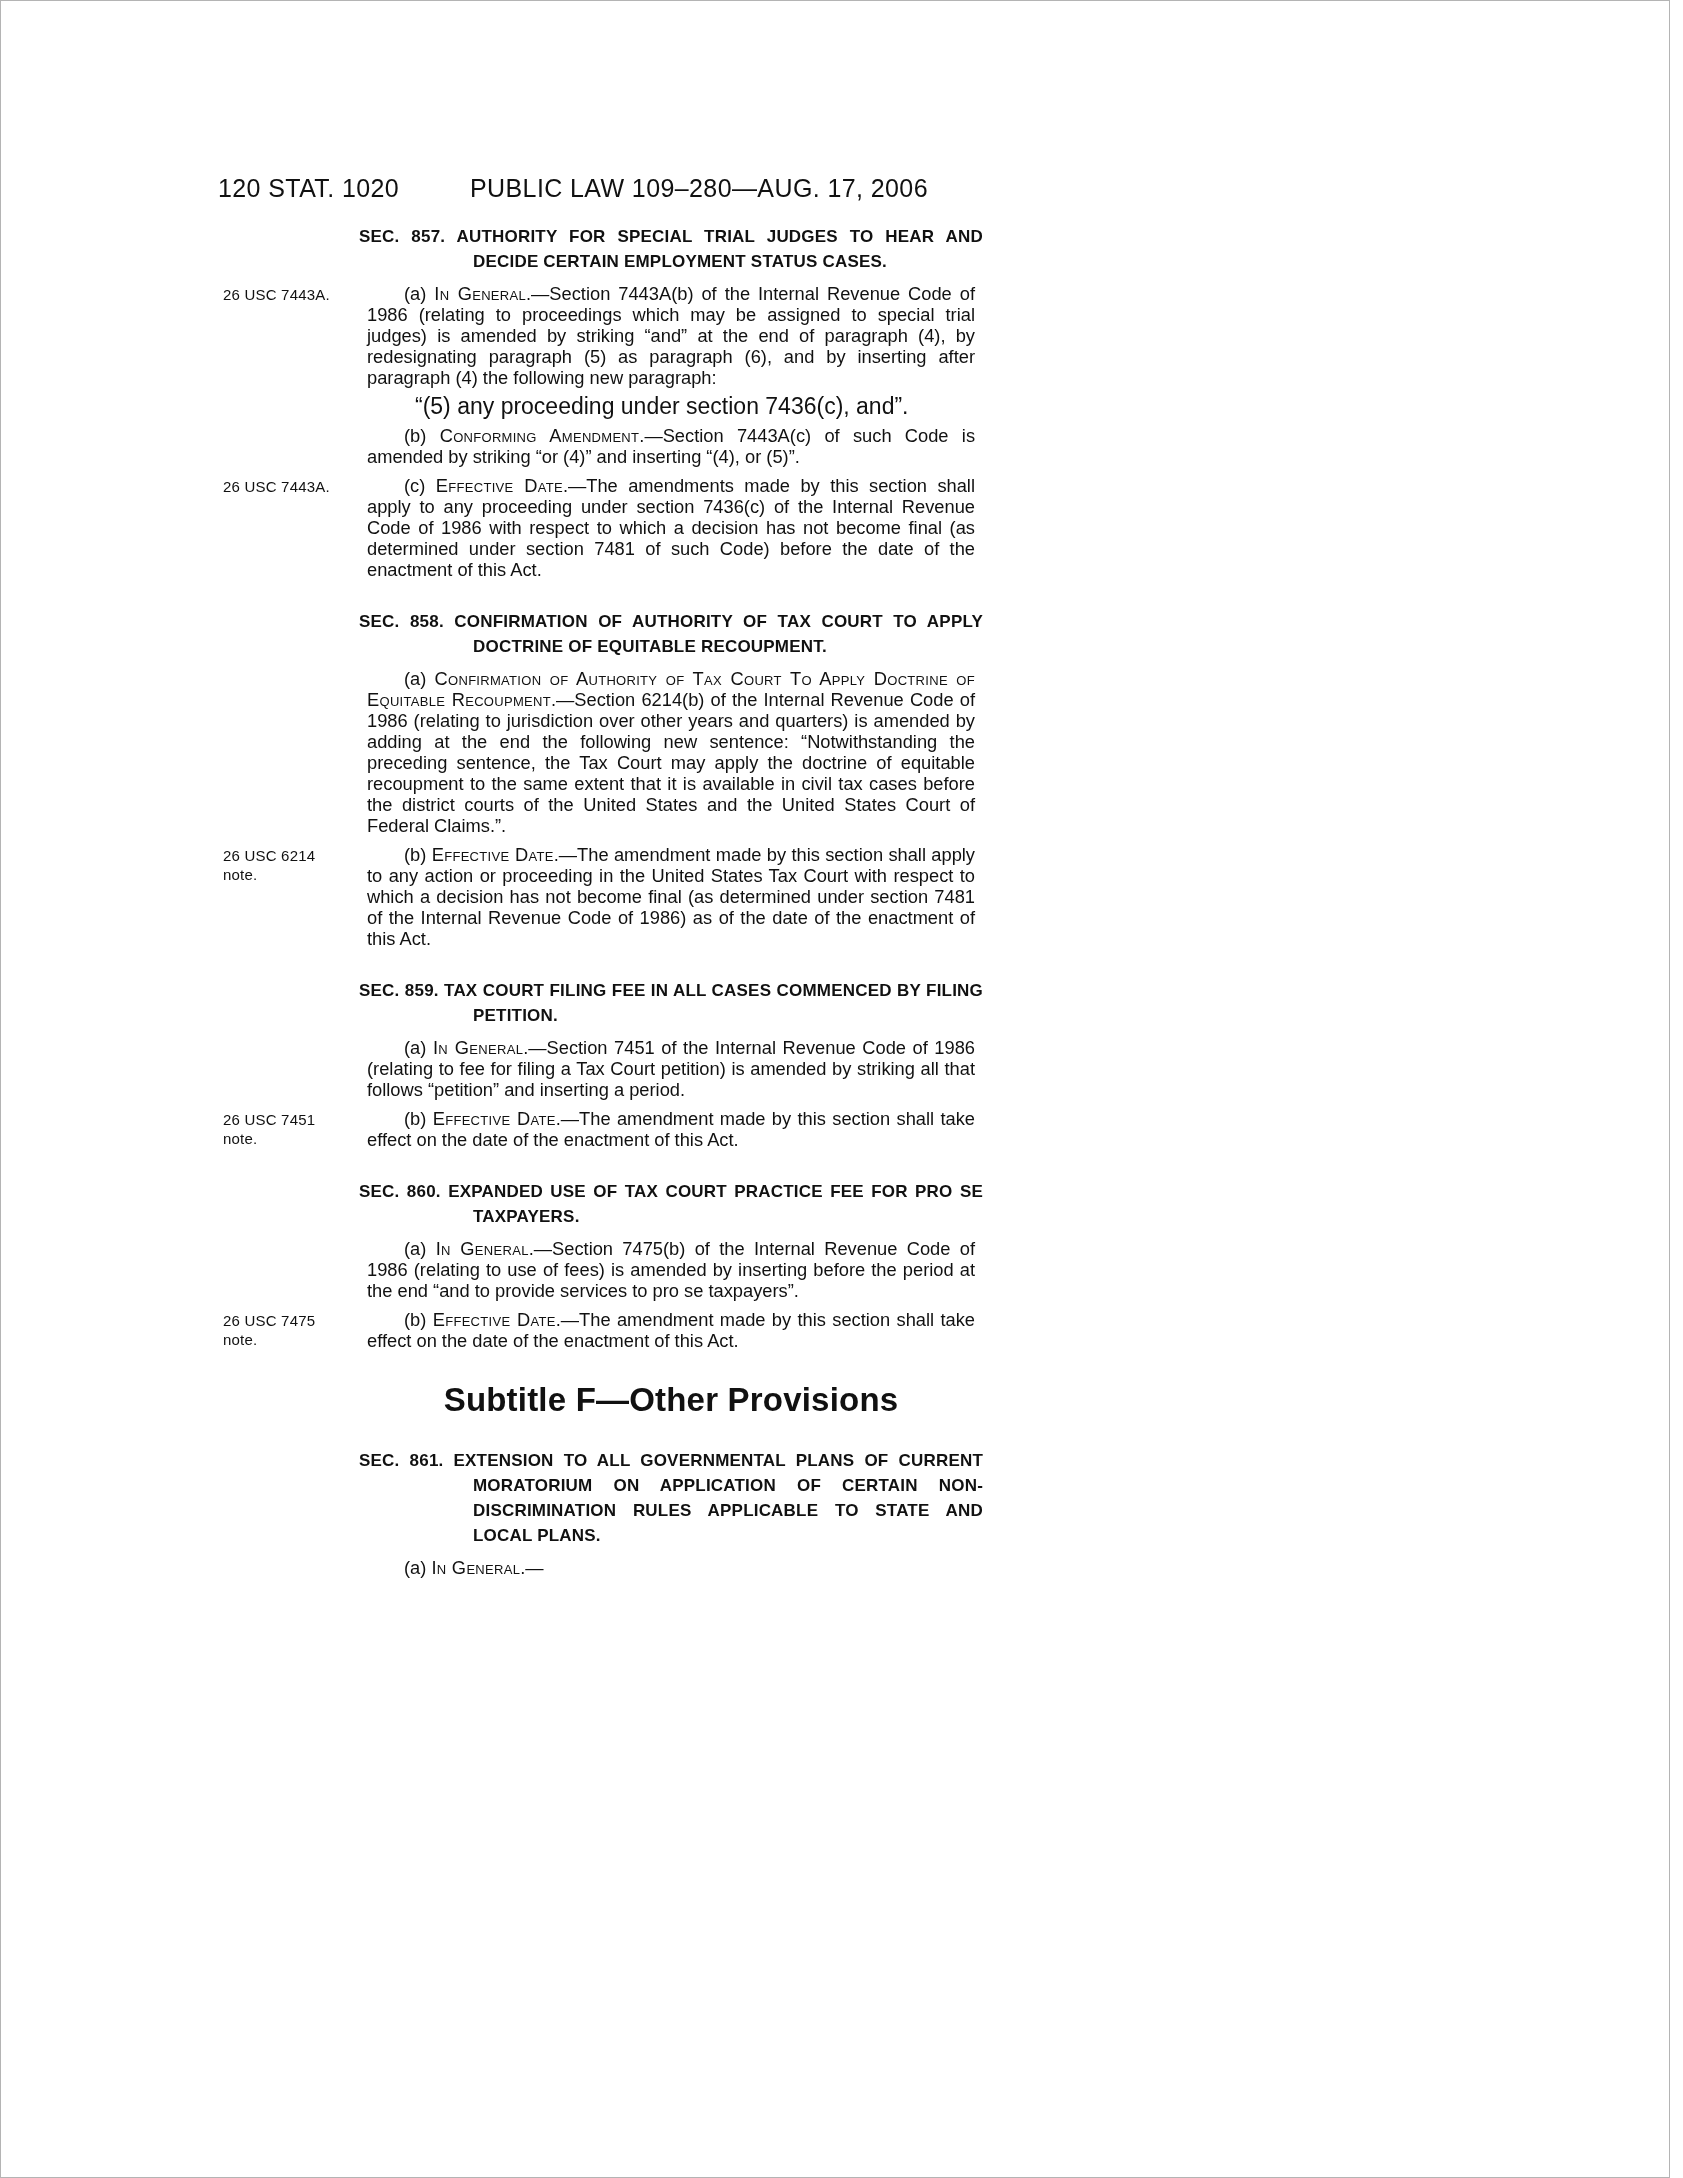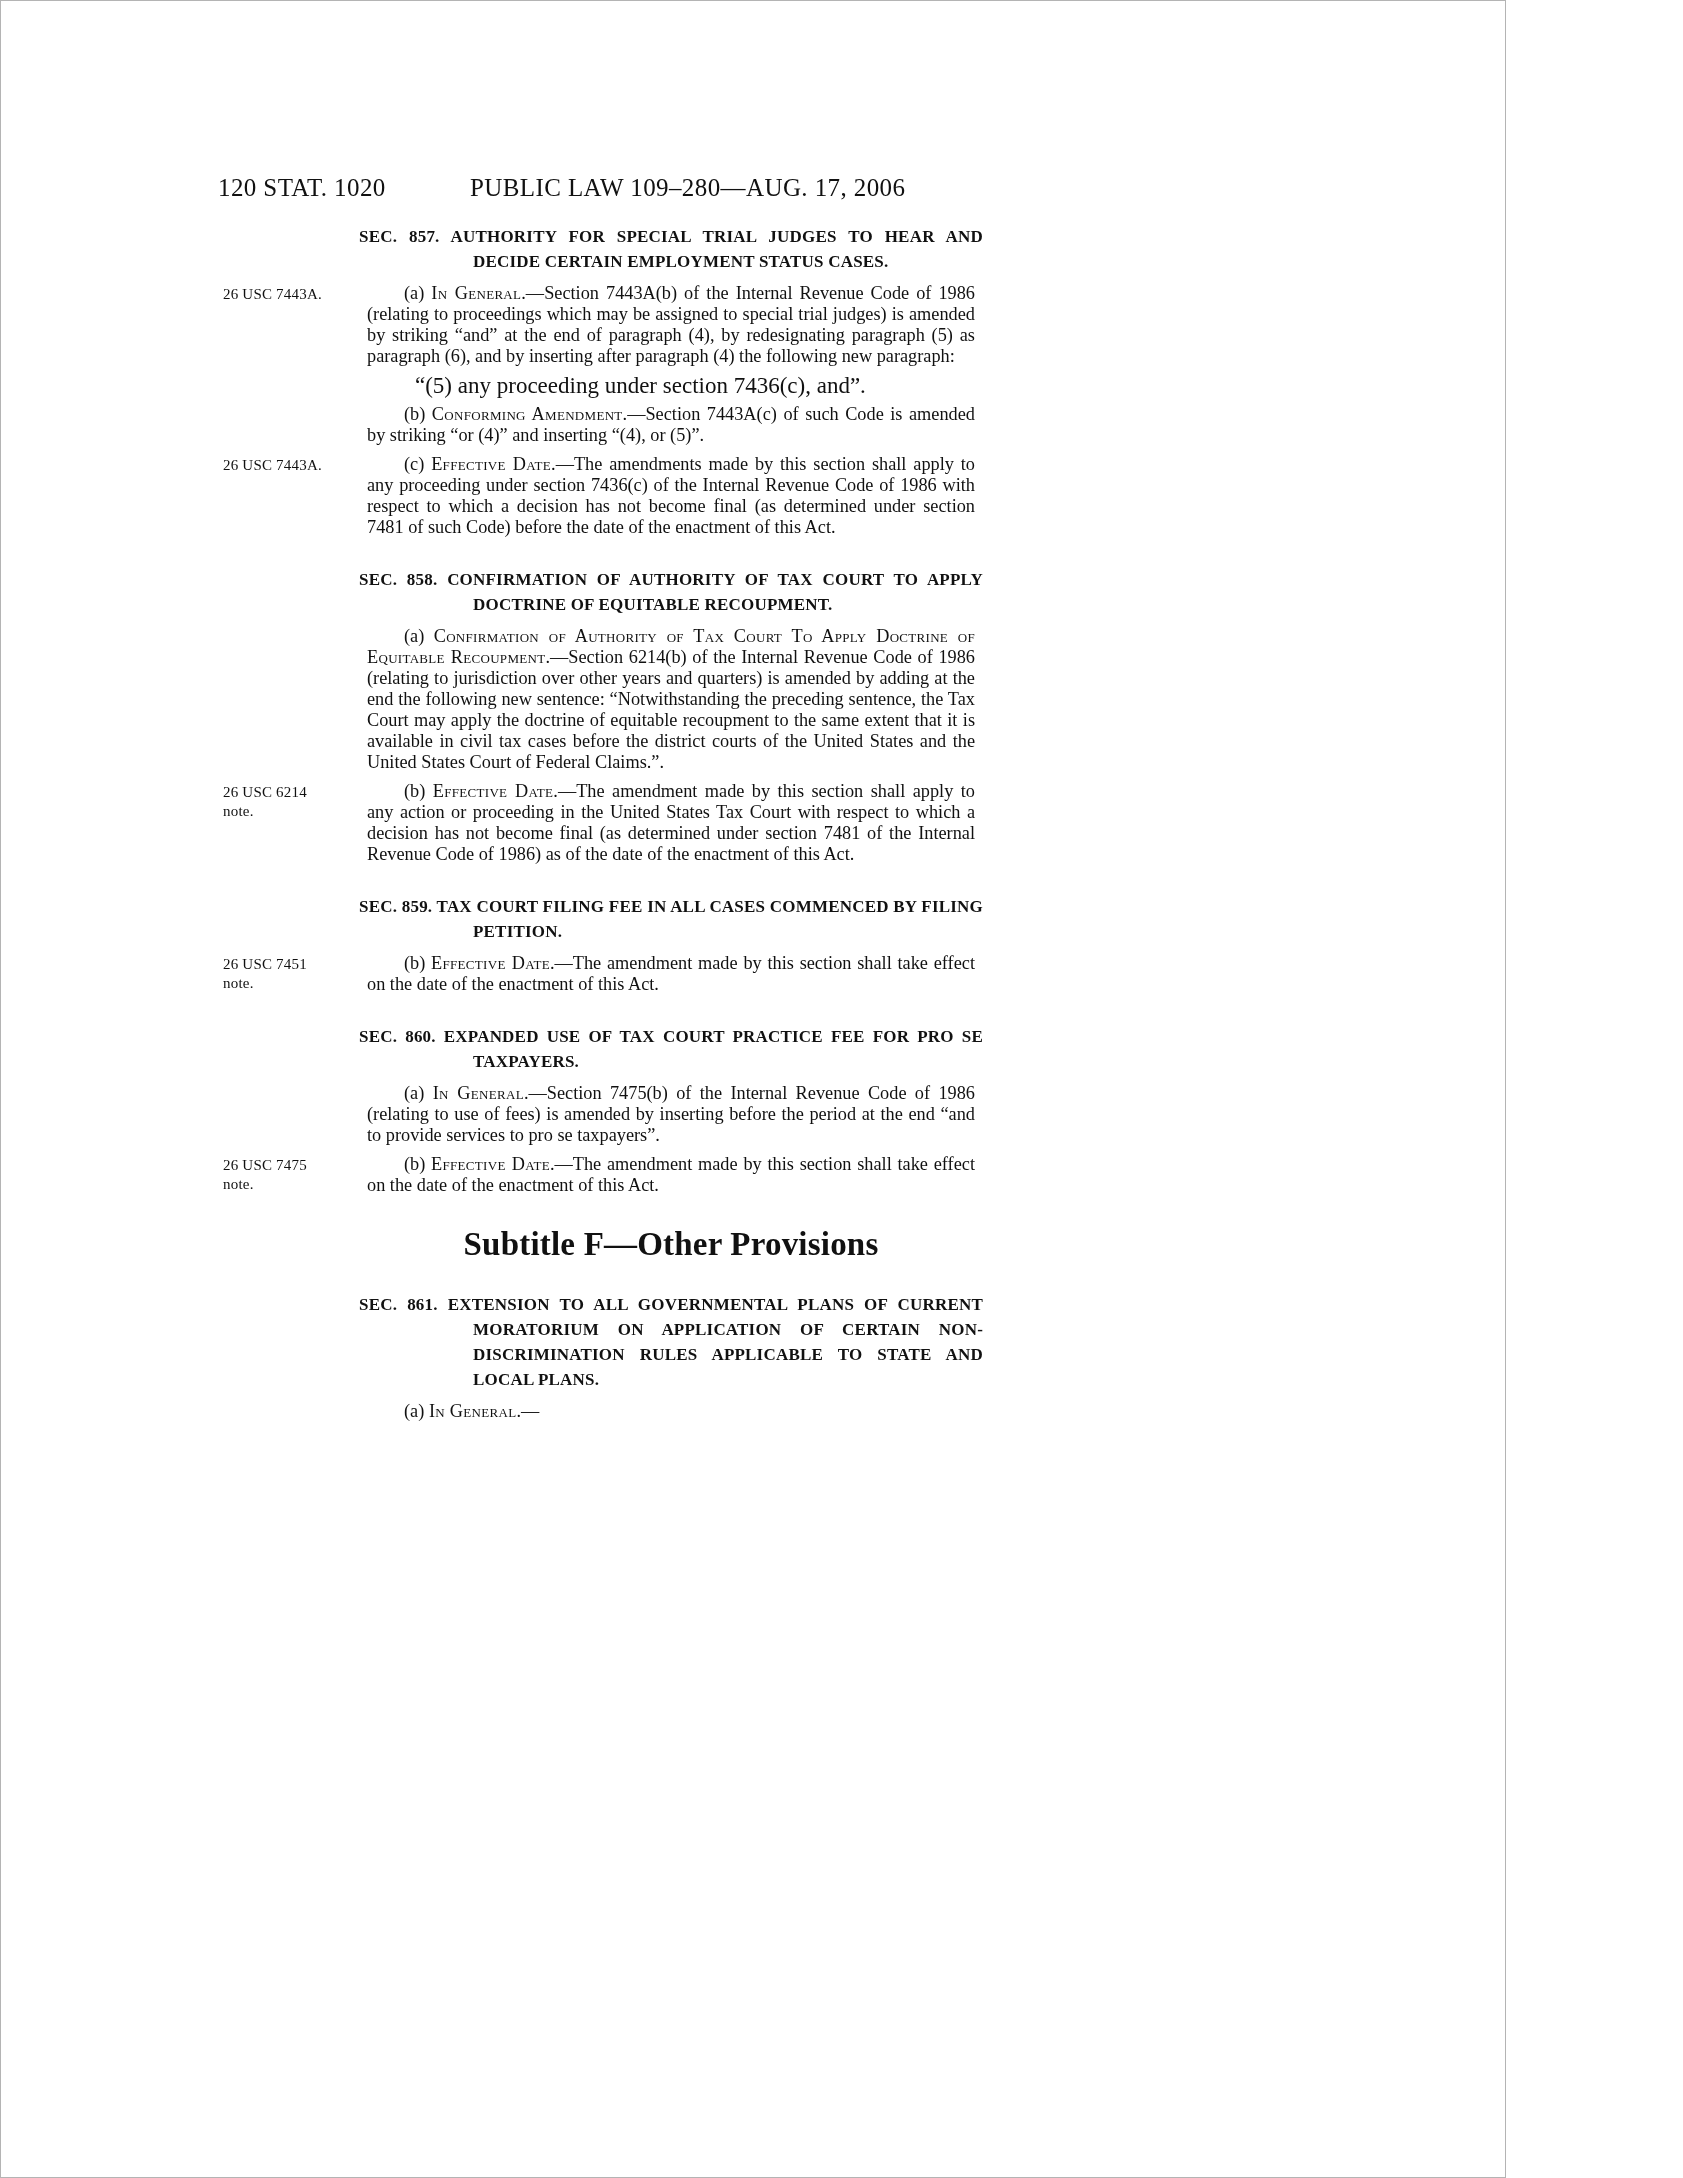--- a/index.html
+++ b/index.html
@@ -1,22 +1,22 @@
 <!DOCTYPE html>
 <html><head>
 <meta charset="utf-8">
 <title>120 STAT. 1020 — PUBLIC LAW 109–280</title>
 <style>
   html, body { margin: 0; padding: 0; background: #ffffff; }
   .page {
     position: relative;
-    width: 1506px;
+    width: 1670px;
     height: 2178px;
     background: #ffffff;
-    font-family: Liberation Serif, serif;
+    font-family: Liberation Sans, sans-serif;
     color: #111111;
     box-shadow: inset 0 0 0 1px #b4b4b4;
     overflow: hidden;
   }
 
   
   .stat-num {
     position: absolute;
     left: 218px; top: 174px;
     font-size: 25px;
@@ -113,20 +113,21 @@
 
     <h2 class="sec-heading">SEC. 858. CONFIRMATION OF AUTHORITY OF TAX COURT TO APPLY DOCTRINE OF EQUITABLE RECOUPMENT.</h2>
 
     <p class="body-para"><span>(a) </span><span class="sc">Confirmation of Authority of Tax Court To Apply Doctrine of Equitable Recoupment</span><span>.—Section 6214(b) of the Internal Revenue Code of 1986 (relating to jurisdiction over other years and quarters) is amended by adding at the end the following new sentence: “Notwithstanding the preceding sentence, the Tax Court may apply the doctrine of equitable recoupment to the same extent that it is available in civil tax cases before the district courts of the United States and the United States Court of Federal Claims.”.</span></p>
 
     <p class="body-para"><span class="margin-note">26 USC 6214
 note.</span><span>(b) </span><span class="sc">Effective Date</span><span>.—The amendment made by this section shall apply to any action or proceeding in the United States Tax Court with respect to which a decision has not become final (as determined under section 7481 of the Internal Revenue Code of 1986) as of the date of the enactment of this Act.</span></p>
 
     <h2 class="sec-heading">SEC. 859. TAX COURT FILING FEE IN ALL CASES COMMENCED BY FILING PETITION.</h2>
 
+    <p class="body-para"><span>(a) </span><span class="sc">In General</span><span>.—Section 7451 of the Internal Revenue Code of 1986 (relating to fee for filing a Tax Court petition) is amended by striking all that follows “petition” and inserting a period.</span></p>
 
     <p class="body-para"><span class="margin-note">26 USC 7451
 note.</span><span>(b) </span><span class="sc">Effective Date</span><span>.—The amendment made by this section shall take effect on the date of the enactment of this Act.</span></p>
 
     <h2 class="sec-heading">SEC. 860. EXPANDED USE OF TAX COURT PRACTICE FEE FOR PRO SE TAXPAYERS.</h2>
 
     <p class="body-para"><span>(a) </span><span class="sc">In General</span><span>.—Section 7475(b) of the Internal Revenue Code of 1986 (relating to use of fees) is amended by inserting before the period at the end “and to provide services to pro se taxpayers”.</span></p>
 
     <p class="body-para"><span class="margin-note">26 USC 7475
 note.</span><span>(b) </span><span class="sc">Effective Date</span><span>.—The amendment made by this section shall take effect on the date of the enactment of this Act.</span></p>

